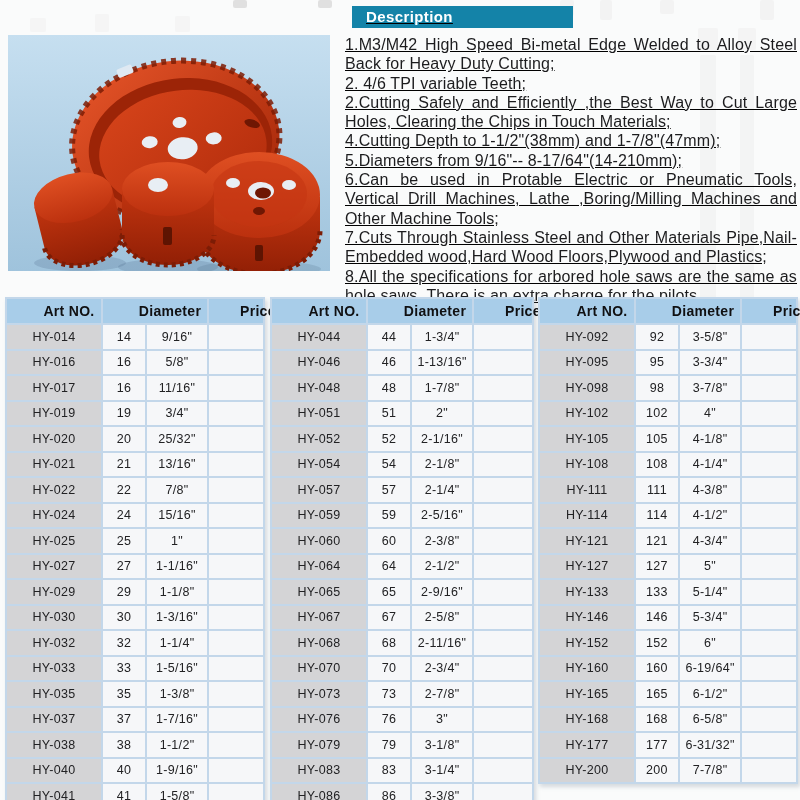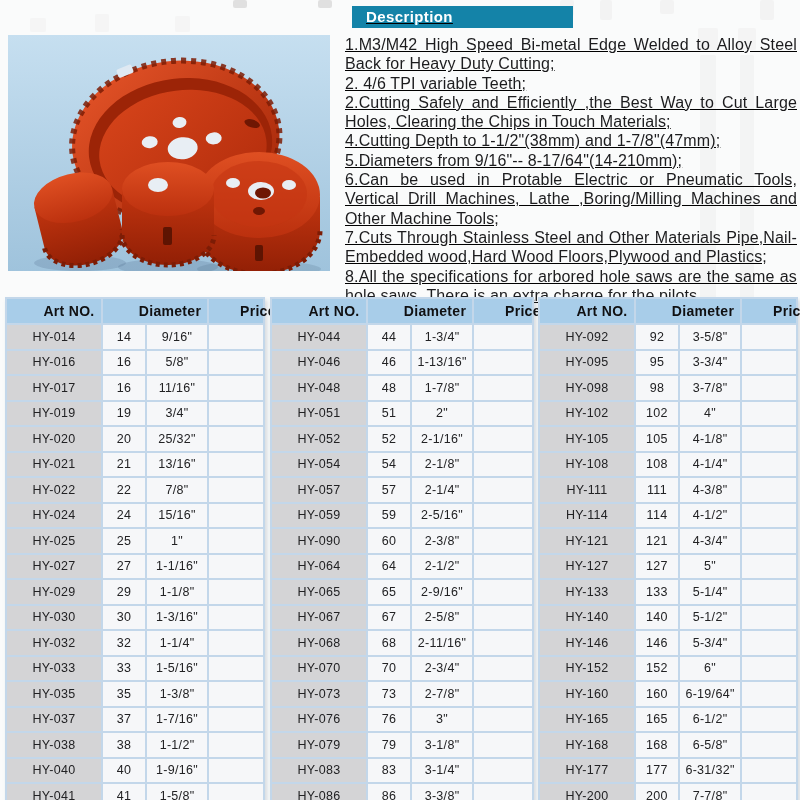--- a/index.html
+++ b/index.html
@@ -343,21 +343,21 @@
           <td class="c-inch">2-1/4"</td>
           <td class="c-price"></td>
         </tr>
         <tr>
           <td class="c-art">HY-059</td>
           <td class="c-mm">59</td>
           <td class="c-inch">2-5/16"</td>
           <td class="c-price"></td>
         </tr>
         <tr>
-          <td class="c-art">HY-090</td>
+          <td class="c-art">HY-060</td>
           <td class="c-mm">60</td>
           <td class="c-inch">2-3/8"</td>
           <td class="c-price"></td>
         </tr>
         <tr>
           <td class="c-art">HY-064</td>
           <td class="c-mm">64</td>
           <td class="c-inch">2-1/2"</td>
           <td class="c-price"></td>
         </tr>
@@ -493,26 +493,20 @@
           <td class="c-inch">5"</td>
           <td class="c-price"></td>
         </tr>
         <tr>
           <td class="c-art">HY-133</td>
           <td class="c-mm">133</td>
           <td class="c-inch">5-1/4"</td>
           <td class="c-price"></td>
         </tr>
         <tr>
-          <td class="c-art">HY-140</td>
-          <td class="c-mm">140</td>
-          <td class="c-inch">5-1/2"</td>
-          <td class="c-price"></td>
-        </tr>
-        <tr>
           <td class="c-art">HY-146</td>
           <td class="c-mm">146</td>
           <td class="c-inch">5-3/4"</td>
           <td class="c-price"></td>
         </tr>
         <tr>
           <td class="c-art">HY-152</td>
           <td class="c-mm">152</td>
           <td class="c-inch">6"</td>
           <td class="c-price"></td>

